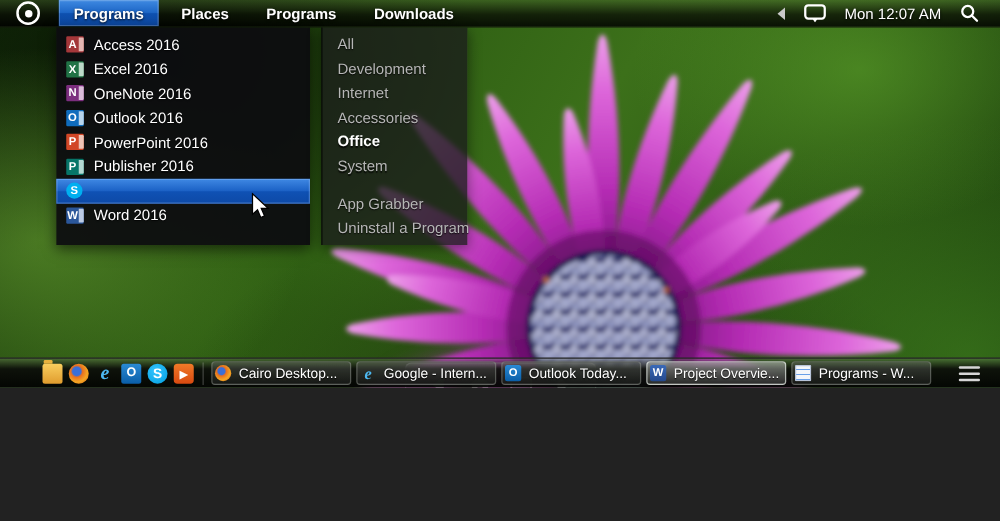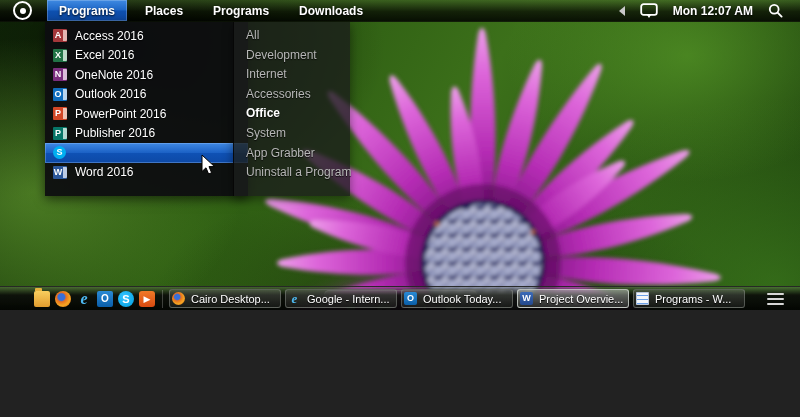--- a/index.html
+++ b/index.html
@@ -19,42 +19,42 @@
     background:linear-gradient(180deg,rgba(70,95,45,.45),rgba(10,14,5,.78) 55%,rgba(0,0,0,.85));
     border-bottom:1px solid rgba(0,0,0,.7);box-sizing:border-box;}
   .cairo-logo{width:15px;height:15px;border:2px solid #fff;border-radius:50%;align-self:center;margin:0 15px 0 13px;position:relative;}
   .cairo-logo::after{content:"";position:absolute;left:4.5px;top:4.5px;width:6px;height:6px;background:#fff;border-radius:50%;}
   .menu-item{display:flex;align-items:center;padding:0 12px;color:#fff;font-size:12px;font-weight:700;
     text-shadow:0 1px 2px rgba(0,0,0,.9);margin-right:6px;cursor:default;}
   .menu-item.active{background:linear-gradient(180deg,#3f8ae2 0%,#1d66c6 48%,#0f51b0 52%,#0c47a0 100%);
     box-shadow:inset 0 0 0 1px rgba(255,255,255,.22);}
   .topbar-right{margin-left:auto;display:flex;align-items:center;gap:15px;padding-right:17px;}
   .collapse-tri{width:0;height:0;border-top:5px solid transparent;border-bottom:5px solid transparent;border-right:6px solid #c9c9c9;}
-  .clock{color:#fff;font-size:12px;font-weight:700;text-shadow:0 1px 2px #000;white-space:nowrap;}
+  .clock{color:#fff;font-size:12px;font-weight:400;text-shadow:0 1px 2px #000;white-space:nowrap;}
 
   
   .programs-panel{position:absolute;left:45px;top:22px;width:203px;height:174px;z-index:7;
     background:rgba(13,13,16,.94);box-shadow:0 3px 10px rgba(0,0,0,.55);box-sizing:border-box;padding-top:4px;}
   .prog-item{display:flex;align-items:center;height:19.5px;padding:0 8px;gap:8px;color:#fff;font-size:12px;cursor:default;}
   .prog-item.selected{background:linear-gradient(180deg,#4089e4 0%,#1c62c6 48%,#0f51b4 52%,#0d49a6 100%);
     box-shadow:inset 0 0 0 1px rgba(160,200,255,.35);}
   .app-icon{position:relative;width:14px;height:13px;flex:0 0 14px;display:flex;align-items:center;justify-content:flex-start;border-radius:1px;}
   .app-icon .letter{width:10px;text-align:center;color:#fff;font-size:9px;font-weight:700;line-height:13px;}
   .app-icon .page{position:absolute;right:0;top:1px;width:4px;height:11px;border-radius:0 1px 1px 0;}
   .app-icon.circle{border-radius:50%;width:13px;flex-basis:13px;justify-content:center;}
   .app-icon.circle .letter{width:auto;}
   .prog-label{white-space:nowrap;overflow:hidden;text-overflow:ellipsis;text-shadow:0 1px 1px rgba(0,0,0,.8);}
 
-  .categories-panel{position:absolute;left:233px;top:22px;width:117px;height:174px;z-index:7;
+  .categories-panel{position:absolute;left:257px;top:22px;width:117px;height:174px;z-index:7;
     background:rgba(28,30,27,.80);border-left:1px solid rgba(0,0,0,.75);box-shadow:0 3px 10px rgba(0,0,0,.45);
     box-sizing:border-box;padding-top:4px;}
   .cat-item{height:19.6px;line-height:19.6px;padding-left:12px;color:#b6b6b6;font-size:12px;cursor:default;
     text-shadow:0 1px 1px rgba(0,0,0,.8);white-space:nowrap;}
   .cat-item.active{color:#fff;font-weight:700;}
-  .cat-actions{}
+  .cat-actions{margin-top:10px;}
 
   
   .navwidget{position:absolute;left:324px;top:290px;width:153px;height:36px;z-index:4;border-radius:5px;
     background:linear-gradient(180deg,rgba(255,255,255,.30),rgba(255,255,255,.12) 45%,rgba(40,40,40,.18));
     border:1px solid rgba(255,255,255,.5);box-sizing:border-box;display:flex;align-items:center;justify-content:space-around;padding:0 10px;}
   .nav-ic{display:flex;align-items:center;justify-content:center;width:22px;height:22px;cursor:pointer;}
 
   
   .taskbar{position:absolute;left:0;bottom:0;width:800px;height:24px;z-index:6;display:flex;align-items:center;
     background:linear-gradient(180deg,rgba(120,130,110,.30),rgba(12,14,10,.94) 35%,rgba(2,3,2,.97));

